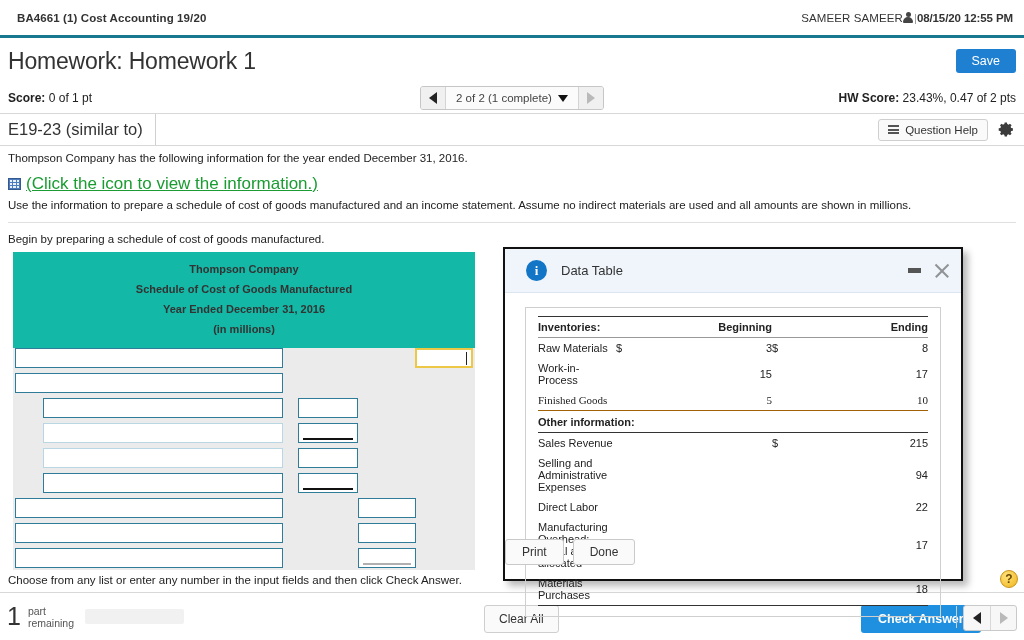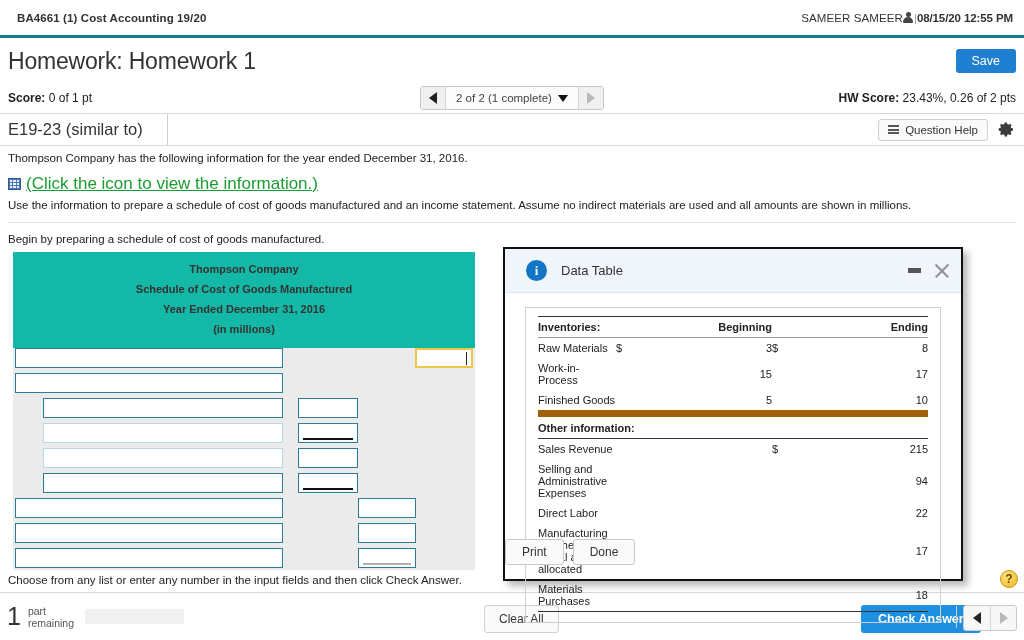--- a/index.html
+++ b/index.html
@@ -98,21 +98,21 @@
     width: 0; height: 0; border-left: 5px solid transparent;
     border-right: 5px solid transparent; border-top: 7px solid #111;
   }
 
   
   .ex-row {
     position: absolute; left: 0; top: 114px; width: 1024px; height: 32px;
     border-bottom: 1px solid #d8d8d8; display: flex; align-items: center;
   }
   .ex-id {
-    font-size: 16.5px; color: #333; margin-left: 8px; padding-right: 24px;
+    font-size: 16.5px; color: #333; margin-left: 8px; padding-right: 12px;
     border-right: 1px solid #d0d0d0; height: 31px; line-height: 31px;
   }
   .qhelp-btn {
     margin-left: auto;
     display: flex; align-items: center; gap: 6px;
     border: 1px solid #cfcfcf; border-radius: 3px; background: #fafafa;
     font-size: 11.5px; color: #333; padding: 4px 9px; cursor: pointer;
   }
   .list-icon { display: flex; flex-direction: column; gap: 1.5px; width: 11px; }
   .list-icon i { display: block; height: 2px; background: #555; width: 11px; }
@@ -265,23 +265,23 @@
   .dlg-body { padding: 14px 20px 0 20px; }
   .dtable-frame { border: 1px solid #cfcfcf; padding: 8px 12px 10px 12px; }
   table.dtable { width: 100%; border-collapse: collapse; font-size: 11px; color: #222; }
   table.dtable th, table.dtable td { padding: 4px 0; }
   table.dtable th.lbl { text-align: left; font-weight: bold; }
   table.dtable th.num { text-align: right; font-weight: bold; width: 78px; }
   table.dtable td.lbl { text-align: left; }
   table.dtable td.cur { text-align: left; width: 14px; }
   table.dtable td.num { text-align: right; }
   tr.head-row th { border-top: 1px solid #333; border-bottom: 1.5px solid #999; }
-  tr.sec-row th { border-top: 5px solid #737373; border-bottom: 1px solid #333; padding-top: 5px; margin-left: 20px; }
+  tr.sec-row th { border-top: 1px solid #737373; border-bottom: 1px solid #333; padding-top: 5px; margin-left: 20px; }
   tr.last-row td { border-bottom: 1px solid #333; }
-  tr.mid-last td { border-bottom: 7px solid #a16207; }
+  tr.mid-last td { border-bottom: 1px solid #a16207; font-family: Liberation Serif, serif; }
 
   .dlg-foot {
     position: absolute; left: 0; bottom: 14px; width: 100%;
     display: flex; justify-content: flex-start; gap: 9px;
   }
   .dlg-btn {
     background: #fafafa; border: 1px solid #c9c9c9; border-radius: 3px;
     font-size: 12px; font-family: inherit; color: #333;
     padding: 5px 16px; cursor: pointer;
   }
@@ -306,21 +306,21 @@
     <button class="save-button">Save</button>
   </div>
 
   <div class="score-row">
     <div class="score-left">
       <b>Score:</b>
       <span>0 of 1 pt</span>
     </div>
     <div class="score-right">
       <b>HW Score:</b>
-      <span>23.43%, 0.26 of 2 pts</span>
+      <span>23.43%, 0.47 of 2 pts</span>
     </div>
   </div>
 
   <div class="nav-pill">
     <div class="arrow-btn left">
       <span class="tri-left"></span>
     </div>
     <div class="nav-label">
       <span>2 of 2 (1 complete)</span>
       <span class="caret-down"></span>

